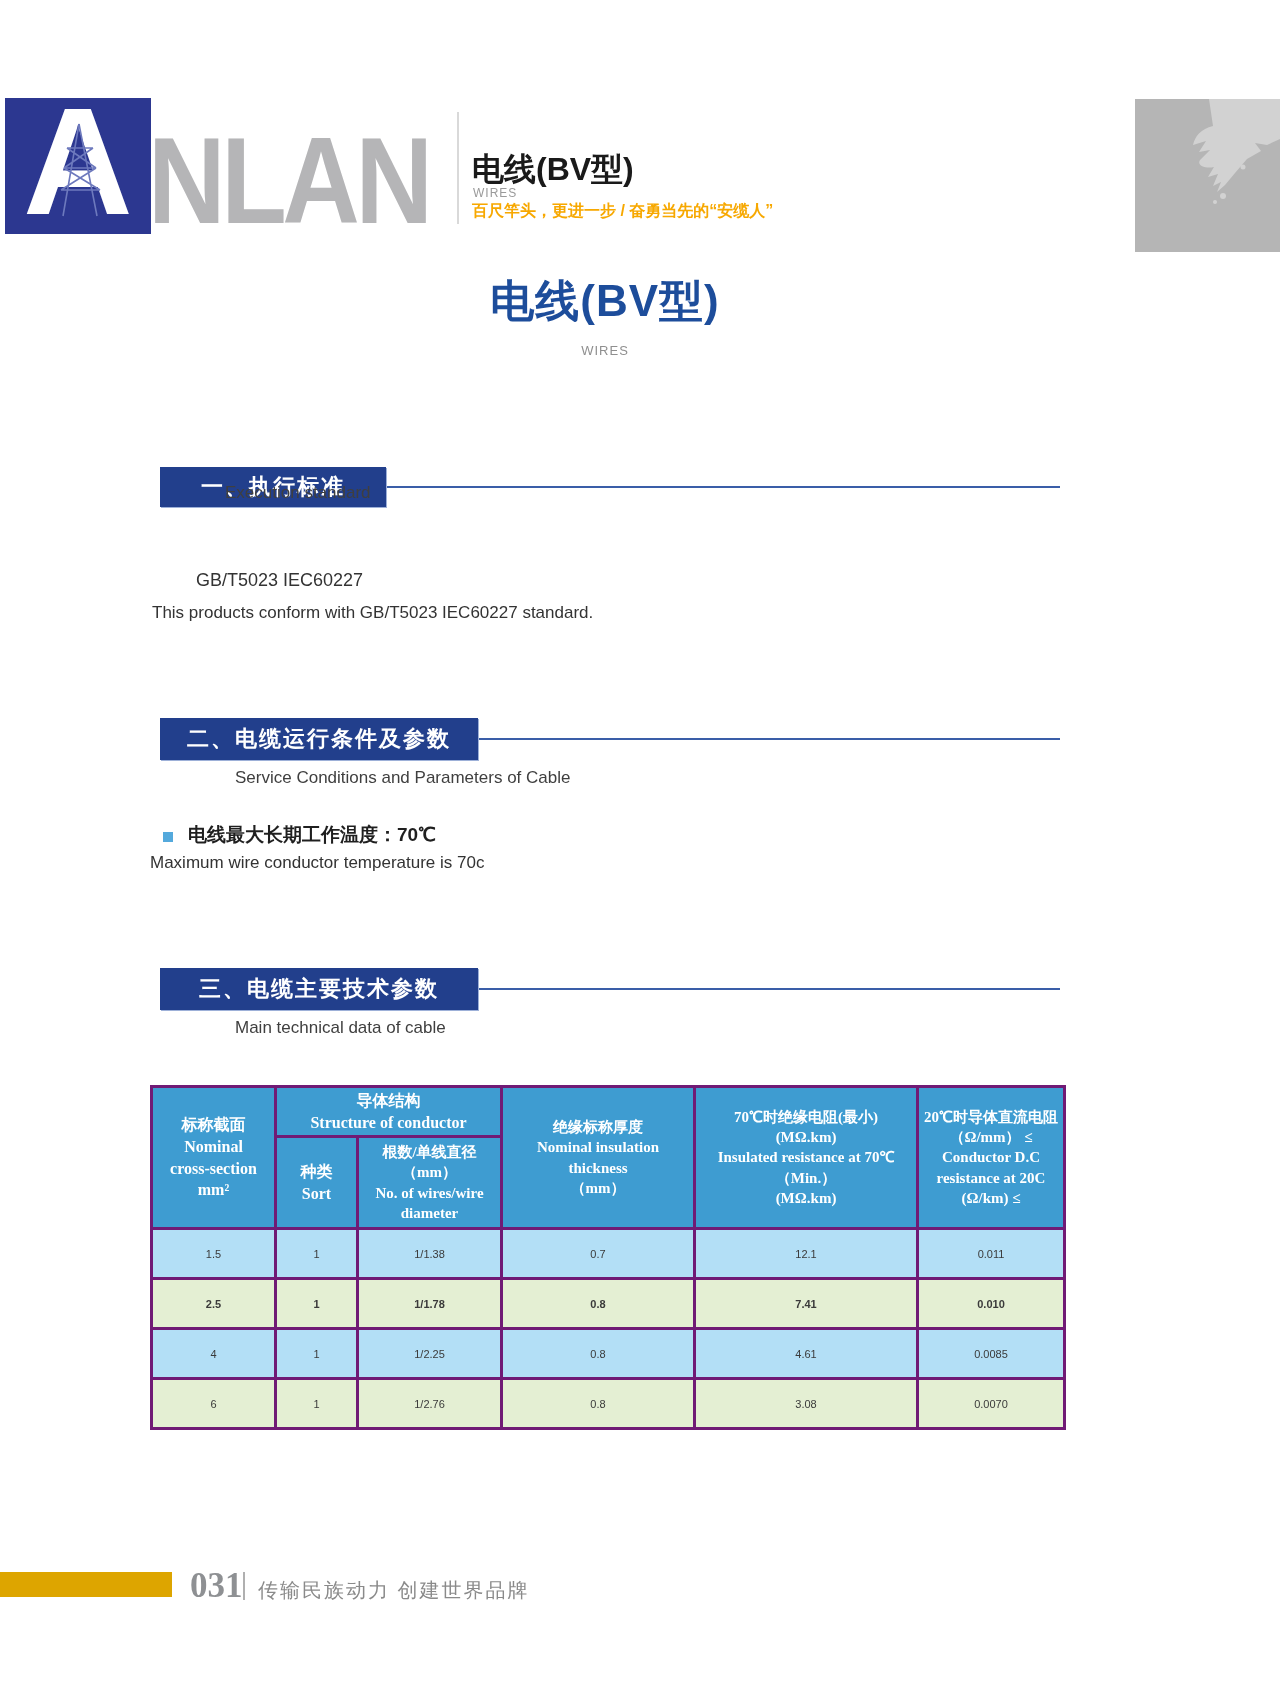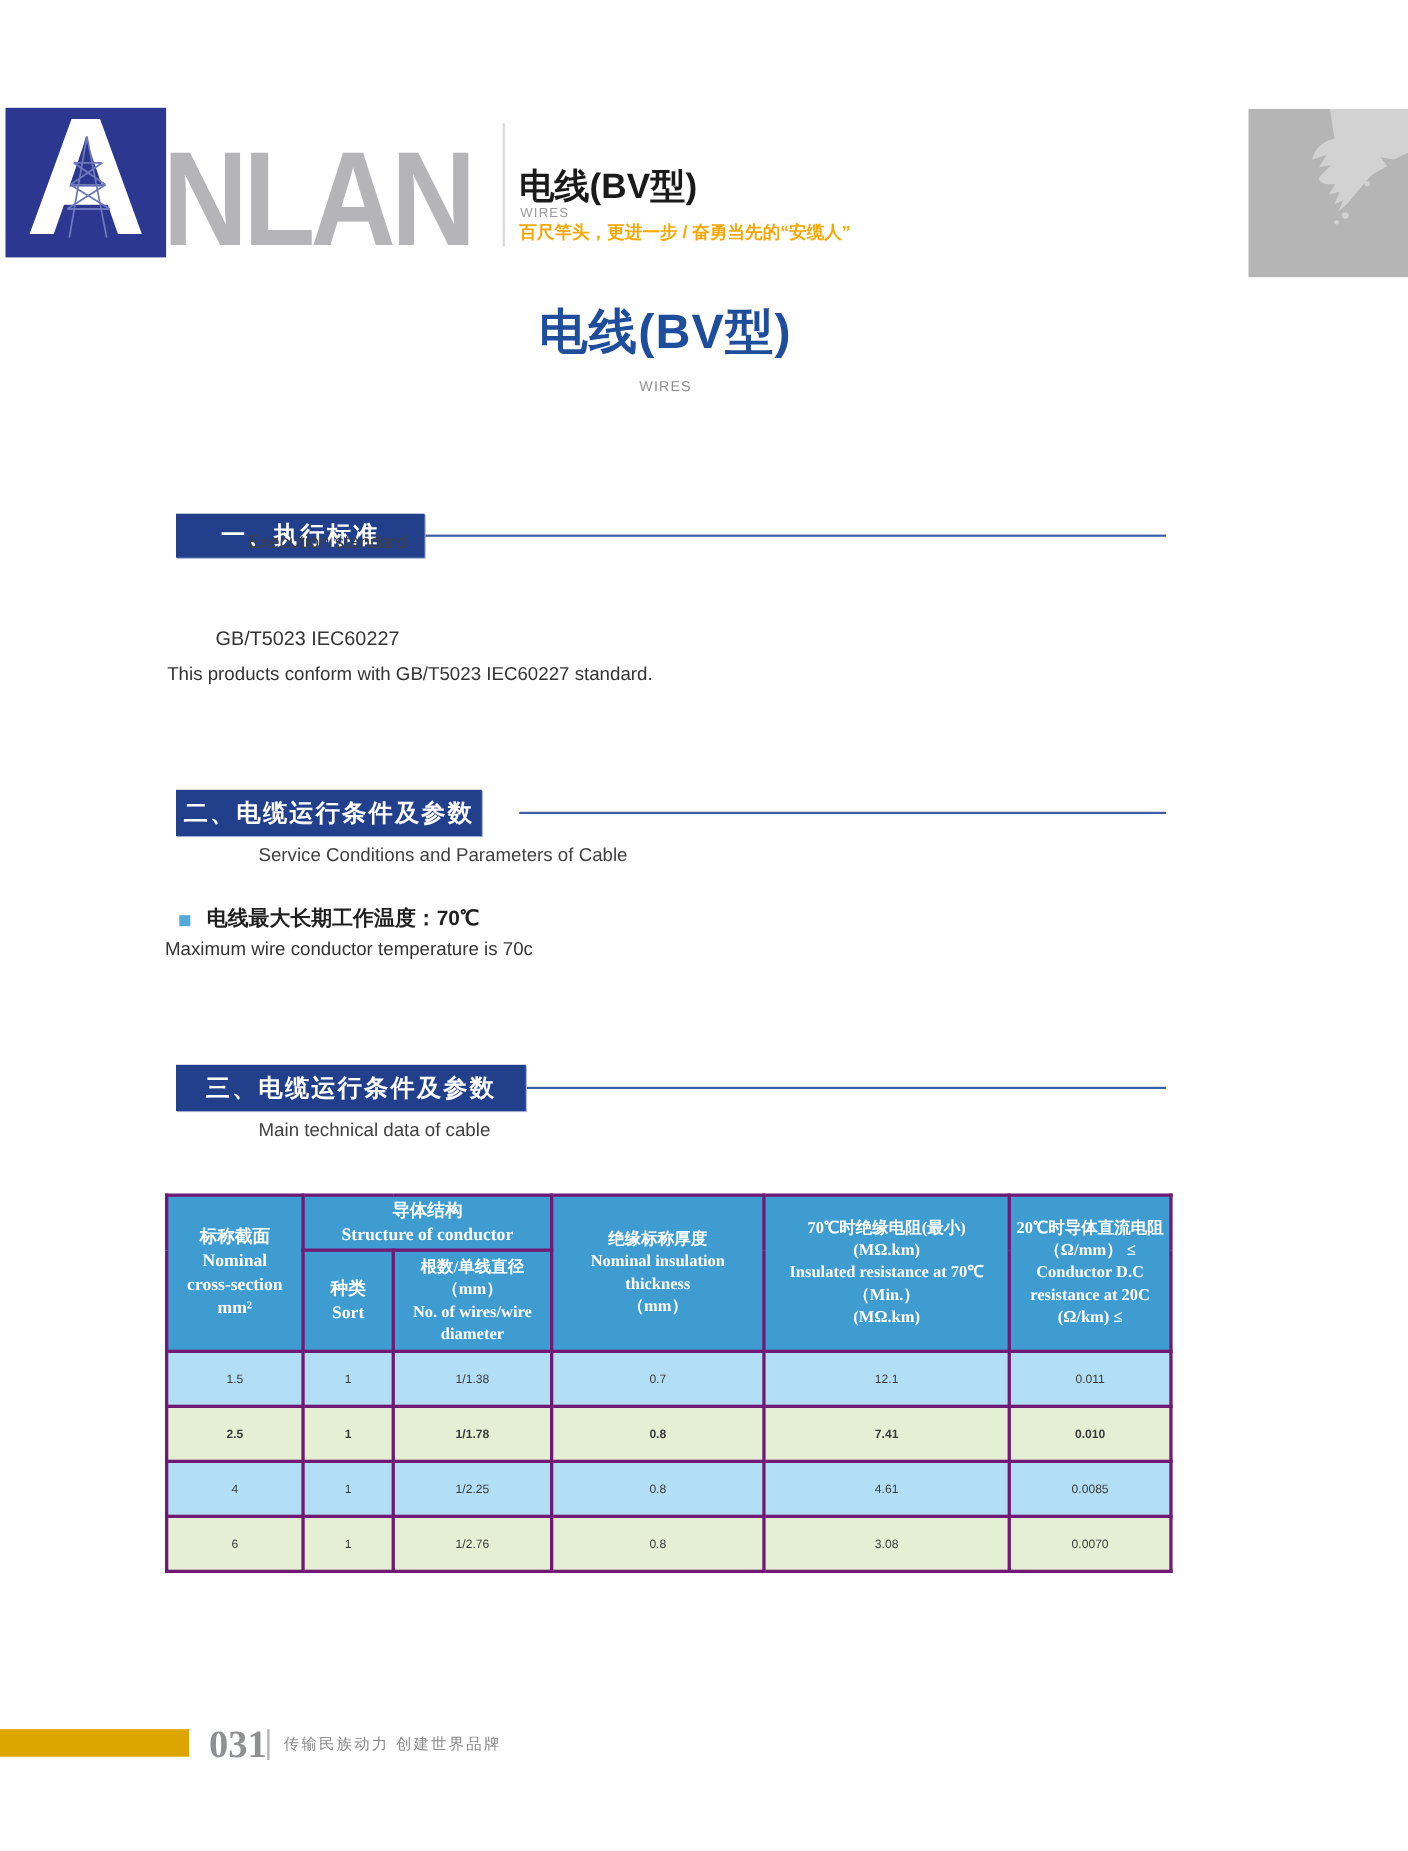--- a/index.html
+++ b/index.html
@@ -40,21 +40,21 @@
   .th-lg{font-size:16px;}
   .th-sm{font-size:15px;}
   td{font-size:11px;color:#3a3a3a;font-family:"Liberation Sans",sans-serif;}
   tr.row-blue td{background:var(--row_blue);}
   tr.row-green td{background:var(--row_green);}
 
   
   .foot-bar{left:0;top:1572px;width:172px;height:25px;background:var(--footer_yellow);}
   .foot-num{left:190px;top:1566px;font-family:"Liberation Serif",serif;font-weight:bold;font-size:35px;color:#8e9093;}
   .foot-divider{left:243px;top:1572px;width:2px;height:28px;background:#b0b0b0;}
-  .foot-slogan{left:258px;top:1577px;font-size:14px;color:#8a8a8a;letter-spacing:2px;}
+  .foot-slogan{left:258px;top:1577px;font-size:20px;color:#8a8a8a;letter-spacing:2px;}
 </style>
 </head>
 <body>
 
 <div class="abs logo-a">
   <span class="glyph">A</span>
   <svg width="90" height="100" viewBox="0 0 90 100">
     <path d="M46,4 L30,96 M46,4 L64,96 M34,28 L60,28 M31,48 L63,48 M28,70 L67,70 M34,28 L63,48 M60,28 L31,48 M31,48 L67,70 M63,48 L28,70" stroke="#6d79bd" stroke-width="1.6" fill="none"></path>
   </svg>
 </div>
@@ -79,31 +79,31 @@
 
 <div class="abs sec-line" style="left:380px;top:486px;width:680px;"></div>
 <div class="abs sec-box" style="left:160px;top:467px;width:226px;height:40px;">
   <span>一、执行标准</span>
 </div>
 <div class="abs sub-en" style="left:225px;top:483px;">Execution standard</div>
 <div class="abs body-text" style="left:196px;top:570px;font-size:18px;">GB/T5023  IEC60227</div>
 <div class="abs body-text" style="left:152px;top:603px;">This products conform with GB/T5023  IEC60227 standard.</div>
 
 <div class="abs sec-line" style="left:472px;top:738px;width:588px;"></div>
-<div class="abs sec-box" style="left:160px;top:718px;width:278px;height:42px;text-align:center;">
+<div class="abs sec-box" style="left:160px;top:718px;width:318px;height:42px;text-align:center;">
   <span>二、电缆运行条件及参数</span>
 </div>
 <div class="abs sub-en" style="left:235px;top:768px;">Service Conditions and Parameters of Cable</div>
 <div class="abs bullet-sq" style="left:163px;top:832px;"></div>
 <div class="abs bullet-cn" style="left:188px;top:822px;">电线最大长期工作温度：70℃</div>
 <div class="abs body-text" style="left:150px;top:853px;">Maximum wire conductor temperature is 70c</div>
 
 <div class="abs sec-line" style="left:472px;top:988px;width:588px;"></div>
 <div class="abs sec-box" style="left:160px;top:968px;width:318px;height:42px;">
-  <span>三、电缆运行条件及参数</span>
+  <span>三、电缆主要技术参数</span>
 </div>
 <div class="abs sub-en" style="left:235px;top:1018px;">Main technical data of cable</div>
 
 <div class="abs spec-table">
   <table>
     <colgroup>
       <col style="width:124px">
         <col style="width:82px">
         <col style="width:144px">
       <col style="width:193px">

